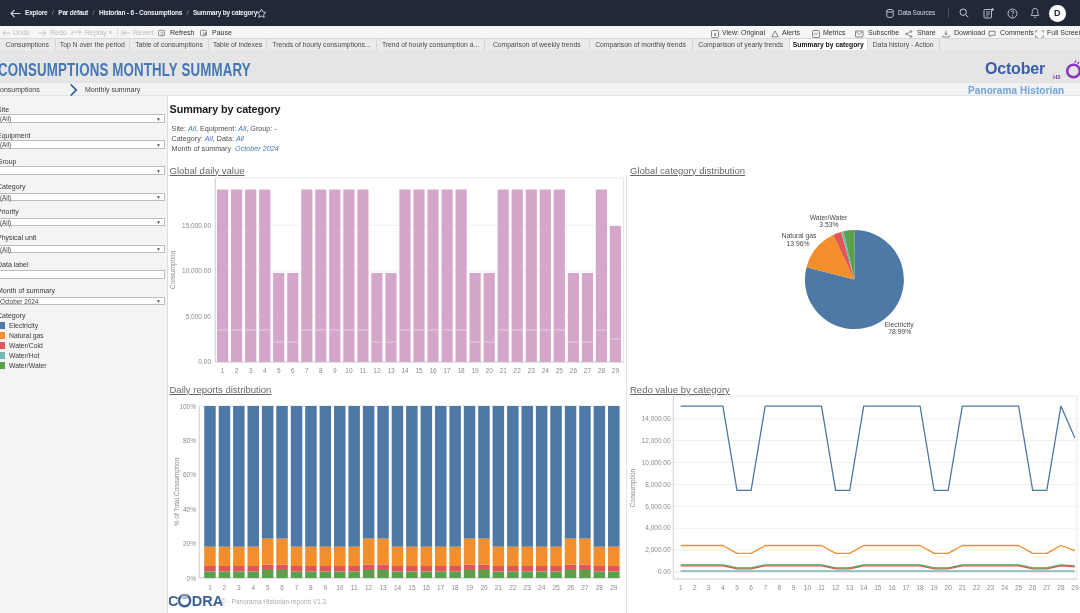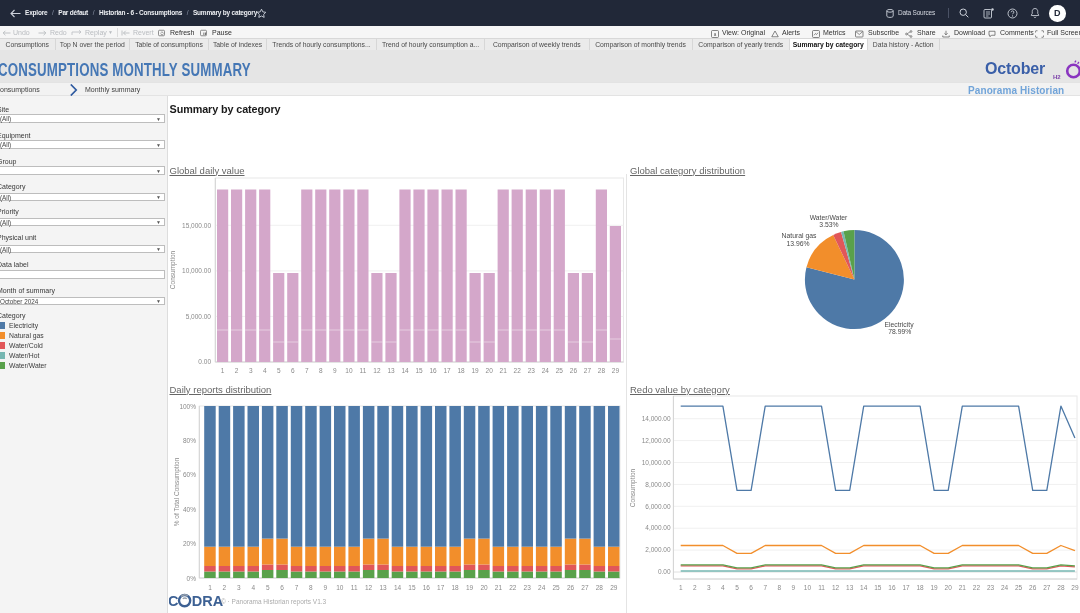--- a/index.html
+++ b/index.html
@@ -201,20 +201,25 @@
       <div class="legtx" style="top:236px">Natural gas</div>
     <div class="legsq" style="top:246px;background:#e15759"></div>
       <div class="legtx" style="top:246px">Water/Cold</div>
     <div class="legsq" style="top:256px;background:#76b7b2"></div>
       <div class="legtx" style="top:256px">Water/Hot</div>
     <div class="legsq" style="top:266px;background:#59a14b"></div>
       <div class="legtx" style="top:266px">Water/Water</div>
   </div>
   <div id="main">
     <div class="abs" style="left:1.6px;top:7px;font-size:10.8px;font-weight:bold;color:#1a1a1a;letter-spacing:-0.1px">Summary by category</div>
+    <div class="abs" style="left:3.6px;top:27.5px;font-size:7.2px;color:#4e4e4e;line-height:10.2px">
+      Site: <i style="color:#4878b5">All</i>, Equipment: <i style="color:#4878b5">All</i>, Group: -<br>
+      Category: <i style="color:#4878b5">All</i>, Data: <i style="color:#4878b5">All</i><br>
+      Month of summary&nbsp; <i style="color:#4878b5">October 2024</i>
+    </div>
     <div class="ctitle" style="left:1.5px;top:68.5px">Global daily value</div>
     <div class="ctitle" style="left:462px;top:68.5px">Global category distribution</div>
     <div class="ctitle" style="left:1.5px;top:287.5px">Daily reports distribution</div>
     <div class="ctitle" style="left:462px;top:287.5px">Redo value by category</div>
     <div class="abs" style="left:457.5px;top:78px;width:1px;height:439px;background:#e4e4e4"></div>
     <svg id="c1" class="abs" style="left:0;top:64px" width="457" height="218" viewBox="0 0 457 218">
       <rect x="47.3" y="18" width="408.2" height="184" fill="none" stroke="#e8e8e8" stroke-width="1"></rect>
       <g stroke="#f0f0f0">
           <line x1="47.3" x2="455.5" y1="65.3" y2="65.3"></line>
           <line x1="47.3" x2="455.5" y1="110.9" y2="110.9"></line>

